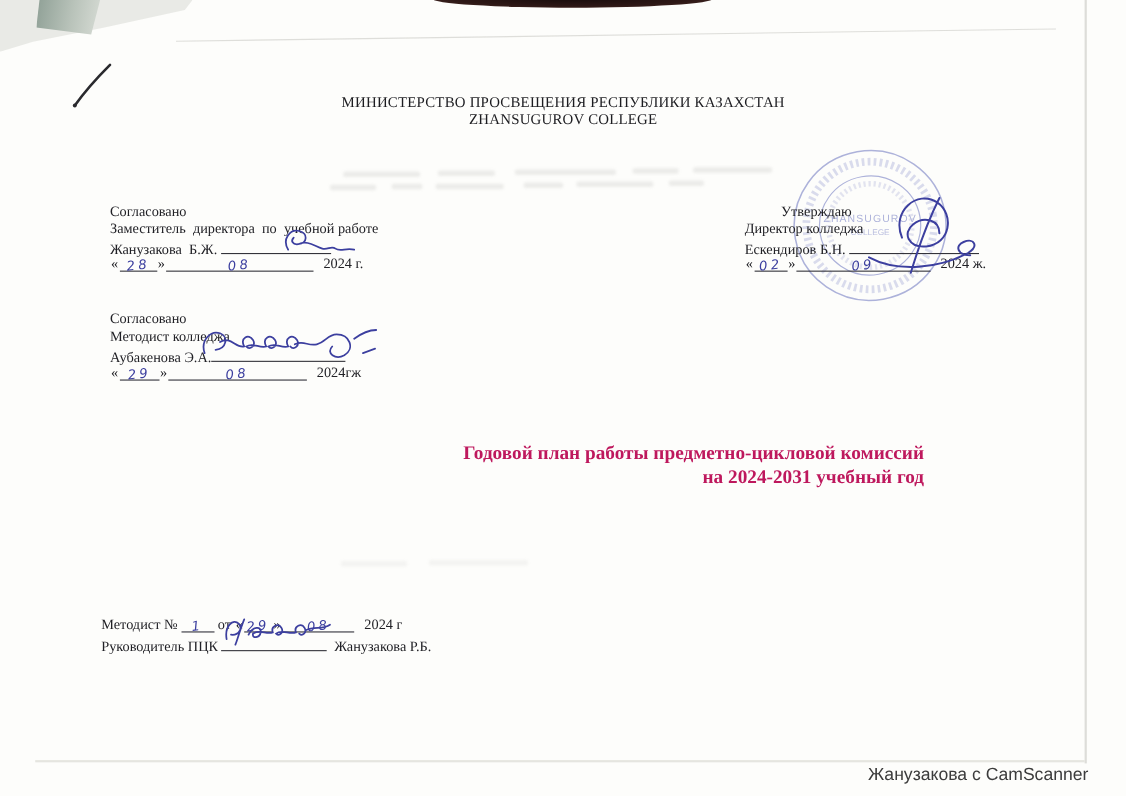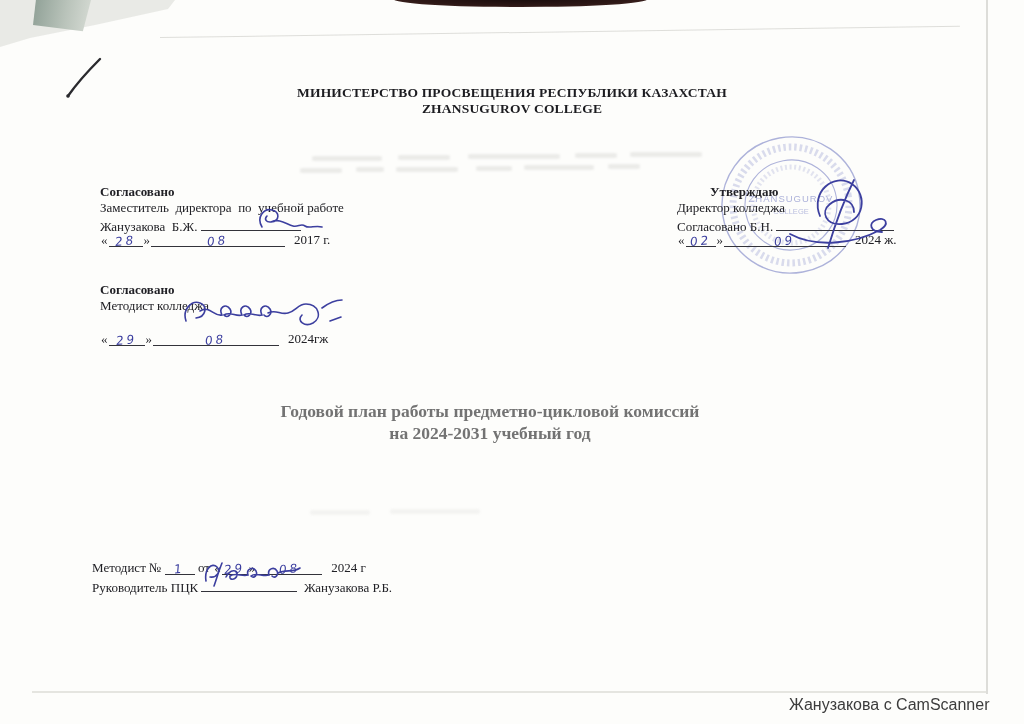--- a/index.html
+++ b/index.html
@@ -1,31 +1,31 @@
 <!DOCTYPE html>
 <html><head>
 <meta charset="utf-8">
 <style>
   html,body{margin:0;padding:0;background:#ffffff;}
   #page{position:relative;width:1024px;height:724px;overflow:hidden;
         background:#fdfdfb;font-family:"Liberation Serif","DejaVu Serif",serif;color:#212126;}
   .abs{position:absolute;}
   .line{position:absolute;white-space:pre;font-size:13px;line-height:15px;color:#212126;}
-  .b{font-weight:bold;}
+  .b{font-weight:normal;}
   .u{display:inline-block;border-bottom:1px solid #33333a;text-align:center;
      vertical-align:baseline;height:14px;}
   .hw{display:inline-block;font-family:"DejaVu Sans",sans-serif;font-style:italic;
       color:#3c3f9f;font-size:12px;letter-spacing:3px;line-height:13px;
       transform:rotate(-6deg) translateY(1px);}
   .yr{margin-left:9px;}
   .q{padding:0 1px;}
   .header{position:absolute;left:112px;top:85px;width:800px;text-align:center;
-          font-weight:bold;font-size:13.5px;line-height:16px;letter-spacing:.2px;color:#1c1c20;}
-  .title{position:absolute;left:140px;top:401px;width:700px;text-align:center;
-         font-weight:bold;font-size:17.5px;line-height:21.5px;color:#737373;}
+          font-weight:normal;font-size:13.5px;line-height:16px;letter-spacing:.2px;color:#1c1c20;}
+  .title{position:absolute;left:140px;top:401px;width:700px;text-align:right;
+         font-weight:bold;font-size:17.5px;line-height:21.5px;color:#be185d;}
   .watermark{position:absolute;left:789px;top:696px;width:225px;
              font-family:"Liberation Sans","DejaVu Sans",sans-serif;
              font-size:16px;color:#3c3c3c;}
   .sig{position:absolute;pointer-events:none;}
   .bleed{position:absolute;background:#b9b9b6;opacity:.26;filter:blur(1.3px);height:5px;border-radius:2px;}
   .edge-right{position:absolute;left:986px;top:0;width:2px;height:694px;background:#d9d9d5;opacity:.9;}
   .edge-bottom{position:absolute;left:32px;top:691px;width:954px;height:2px;background:#e0e0db;opacity:.85;}
   .crease{position:absolute;left:160px;top:37px;width:800px;height:1px;background:#c9c9c5;
           opacity:.6;transform:rotate(-0.8deg);transform-origin:left center;}
   .blob{position:absolute;left:393px;top:-9px;width:255px;height:16px;border-radius:50%;
@@ -81,29 +81,30 @@
   </svg>
 
   <div class="header">
     <div>МИНИСТЕРСТВО ПРОСВЕЩЕНИЯ РЕСПУБЛИКИ КАЗАХСТАН</div>
     <div>ZHANSUGUROV COLLEGE</div>
   </div>
 
   <div class="line b" style="left:100px;top:184px;">Согласовано</div>
   <div class="line" style="left:100px;top:216px;"><span>Жанузакова  Б.Ж.</span> <span class="u" style="width:100px;"></span></div>
   <div class="line" style="left:100px;top:200px;">Заместитель  директора  по  учебной работе</div>
-  <div class="line" style="left:100px;top:232px;"><span class="q">«</span><span class="u" style="width:34px;"><span class="hw">28</span></span><span class="q">»</span><span class="u" style="width:134px;"><span class="hw">08</span></span><span class="yr">2017 г.</span></div>
+  <div class="line" style="left:100px;top:232px;"><span class="q">«</span><span class="u" style="width:34px;"><span class="hw">28</span></span><span class="q">»</span><span class="u" style="width:134px;"><span class="hw">08</span></span><span class="yr">2024 г.</span></div>
 
   <div class="line b" style="left:710px;top:184px;text-align:right;">Утверждаю</div>
   <div class="line" style="left:677px;top:200px;">Директор колледжа</div>
-  <div class="line" style="left:677px;top:216px;"><span>Согласовано Б.Н.</span> <span class="u" style="width:118px;"></span></div>
+  <div class="line" style="left:677px;top:216px;"><span>Ескендиров Б.Н.</span> <span class="u" style="width:118px;"></span></div>
   <div class="line" style="left:677px;top:232px;"><span class="q">«</span><span class="u" style="width:30px;"><span class="hw">02</span></span><span class="q">»</span><span class="u" style="width:122px;"><span class="hw">09</span></span><span class="yr">2024 ж.</span></div>
 
   <div class="line b" style="left:100px;top:282px;">Согласовано</div>
   <div class="line" style="left:100px;top:298px;text-align:center;">Методист колледжа</div>
+  <div class="line" style="left:100px;top:314px;"><span>Аубакенова Э.А.</span><span class="u" style="width:122px;"></span></div>
   <div class="line" style="left:100px;top:331px;"><span class="q">«</span><span class="u" style="width:36px;"><span class="hw">29</span></span><span class="q">»</span><span class="u" style="width:126px;"><span class="hw">08</span></span><span class="yr">2024гж</span></div>
 
   <div class="title">
     <div>Годовой план работы предметно-цикловой комиссий</div>
     <div>на 2024-2031 учебный год</div>
   </div>
 
   <div class="line" style="left:92px;top:560px;"><span>Методист №</span> <span class="u" style="width:30px;"><span class="hw">1</span></span> <span>от</span> <span class="q">«</span><span class="u" style="width:26px;"><span class="hw">29</span></span><span class="q">»</span><span class="u" style="width:66px;"><span class="hw">08</span></span><span class="yr">2024 г</span></div>
   <div class="line" style="left:92px;top:577px;"><span>Руководитель ПЦК</span> <span class="u" style="width:96px;"></span>  <span>Жанузакова Р.Б.</span></div>
 

